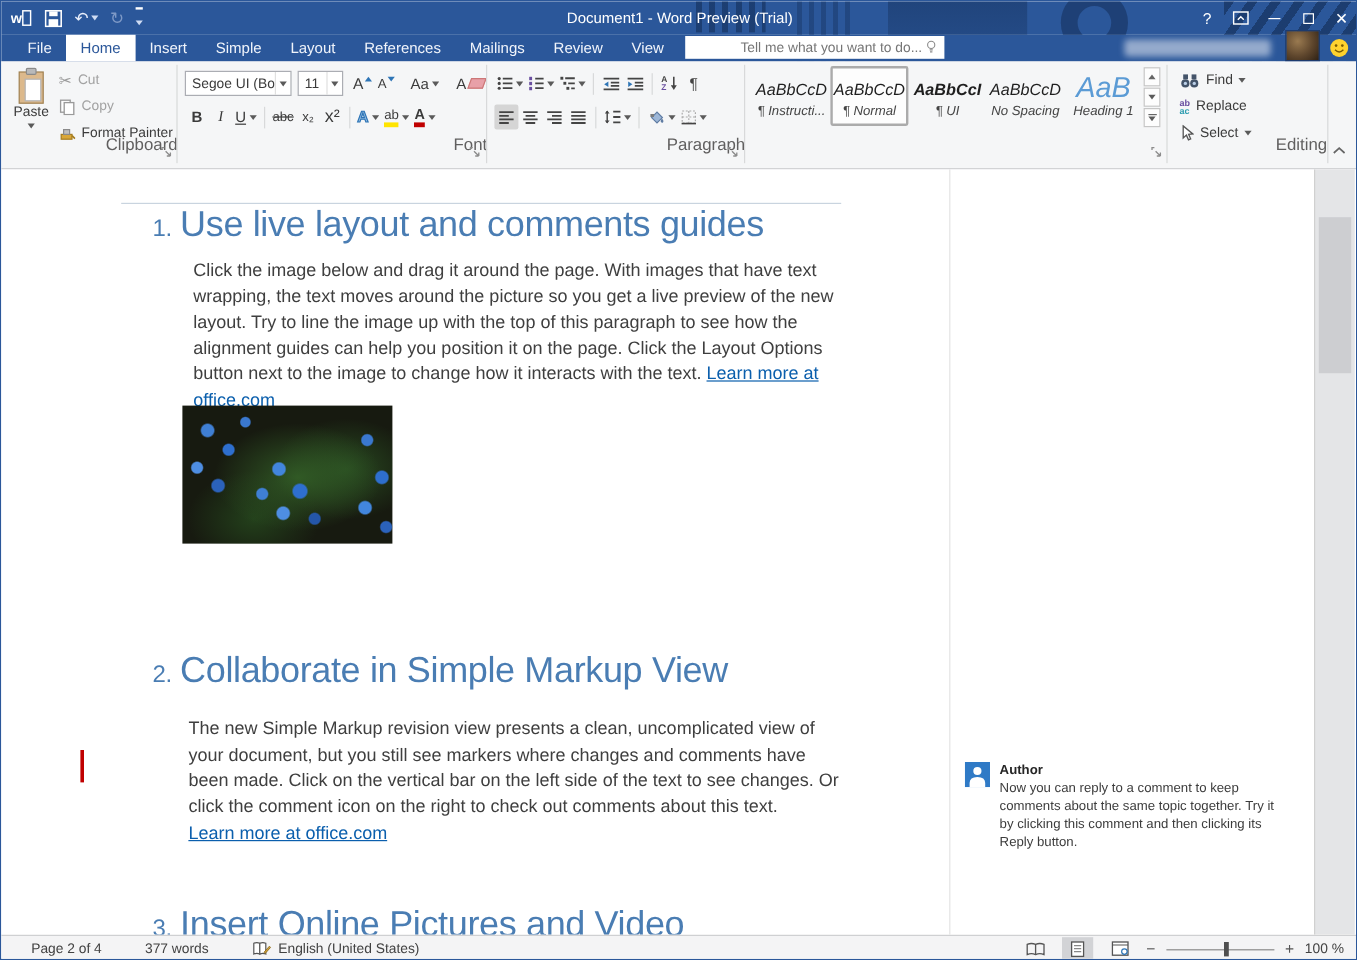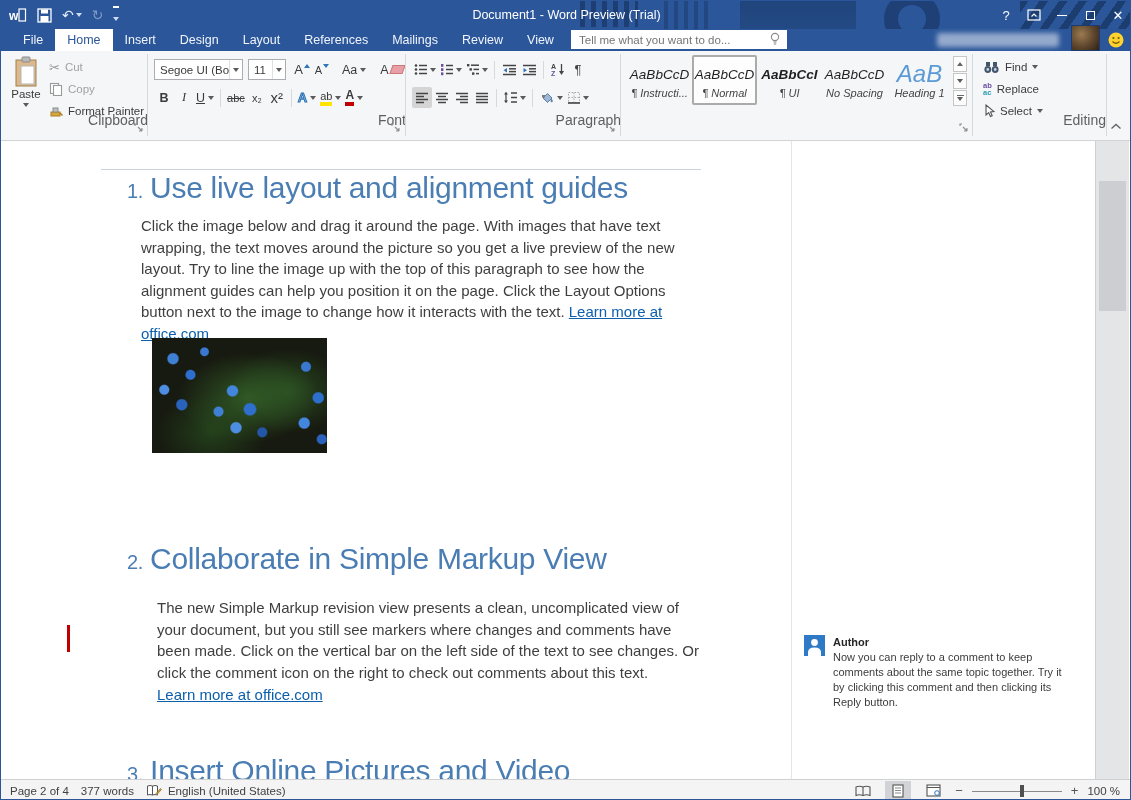--- a/index.html
+++ b/index.html
@@ -37,21 +37,21 @@
   .tb-controls { position:absolute; right:0; top:0; height:28px; display:flex; z-index:6; }
   .tb-ctrl { width:28px; height:28px; display:flex; align-items:center; justify-content:center; color:#fff; font-size:13px; }
   .ico-min { width:10px; height:0; border-top:1.5px solid #fff; }
   .ico-max { width:9px; height:9px; border:1.2px solid #fff; }
 
   
   .tabs { position:absolute; left:10px; top:0; height:22px; display:flex; z-index:6;text-align:right; }
   .tab { height:22px; line-height:22px; padding:0 12px; color:#f0f4fb; font-size:12.5px; cursor:default; }
   .tab.active { background:#fff; color:#2b579a; }
   .tellme { position:absolute; left:570px; top:1px; width:216px; height:19px; background:#fff; z-index:6;
-    display:flex; align-items:center; }
+    display:flex; align-items:center;padding-left:38px; }
   .tellme input { border:none; outline:none; flex:1; font-size:11.5px; color:#666; padding-left:8px;
     font-family:"Liberation Sans", sans-serif; background:transparent; }
   .user-blur { position:absolute; left:936px; top:4px; width:122px; height:14px; border-radius:3px;
     background:rgba(235,238,245,.55); filter:blur(2.5px); z-index:6; }
   .avatar { position:absolute; left:1070px; top:-4px; width:29px; height:26px; z-index:6;
     background:radial-gradient(circle at 35% 35%, #9a7a50, #5d452c 55%, #2e2115);
     border:1px solid #1d3b6e; }
   .smiley { position:absolute; left:1107px; top:3px; z-index:6; }
 
   
@@ -149,21 +149,21 @@
   .comment { position:absolute; left:803px; top:492px; width:268px; }
   .cmt-avatar { position:absolute; left:0; top:2px; }
   .cmt-author { position:absolute; left:29px; top:3px; font-size:11px; font-weight:bold; color:#262626; }
   .cmt-text { position:absolute; left:29px; top:17px; width:238px; font-size:11px; line-height:15px; color:#3c3c3c; }
   .vscroll { position:absolute; left:1094px; top:0; width:34px; height:100%; background:#e4e5e7; border-left:1px solid #d0d0d0; }
   .vthumb { position:absolute; left:3px; top:40px; width:27px; height:130px; background:#cdced1; }
 
   
   .statusbar { position:absolute; left:0; top:778px; width:1131px; height:22px; background:#f4f4f5;
     border-top:1px solid #cfd0d2; display:flex; align-items:center; font-size:11.5px; color:#424242; z-index:6; }
-  .sb-left { display:flex; align-items:center; gap:12px; padding-left:9px; }
+  .sb-left { display:flex; align-items:center; gap:36px; padding-left:25px; }
   .sb-right { margin-left:auto; display:flex; align-items:center; gap:9px; padding-right:12px; }
   .sb-item { display:flex; align-items:center; gap:6px; }
   .viewbtn { width:26px; height:20px; display:flex; align-items:center; justify-content:center; }
   .viewbtn.active { background:#d2d3d6; }
   .zoom-track { position:relative; width:90px; height:12px; }
   .zoom-line { position:absolute; left:0; top:6px; width:100%; height:1px; background:#8a8a8a; }
   .zoom-thumb { position:absolute; left:48px; top:0; width:4px; height:12px; background:#4f4f4f; }
   .zoom-sign { font-size:13px; color:#555; }
 </style>
 </head>
@@ -225,21 +225,21 @@
           <span>✕</span>
         </div>
     </div>
   </div>
 
   <div class="tabrow">
     <div class="tabs">
       <div class="tab">File</div>
       <div class="tab active">Home</div>
       <div class="tab">Insert</div>
-      <div class="tab">Design</div>
+      <div class="tab">Simple</div>
       <div class="tab">Layout</div>
       <div class="tab">References</div>
       <div class="tab">Mailings</div>
       <div class="tab">Review</div>
       <div class="tab">View</div>
     </div>
     <div class="tellme">
       <input type="text" placeholder="Tell me what you want to do..." style="">
       <svg width="12" height="15" viewBox="0 0 12 15" style="margin-right:6px">
         <circle cx="6" cy="5" r="3.6" fill="none" stroke="#8a8a8a" stroke-width="1.1"></circle>
@@ -595,23 +595,23 @@
           <path d="M1.5,5.5 L6,1.5 L10.5,5.5" fill="none" stroke="#666" stroke-width="1.4"></path>
         </svg>
     </div>
   </div>
 
   <div class="docarea">
     <div class="para-border"></div>
 
     <div class="doc-h" style="left:126px;top:30px">
       <span class="hnum">1.</span>
-      <span class="htxt">Use live layout and alignment guides</span>
-    </div>
-    <div class="doc-body" style="left:140px;top:74px">
+      <span class="htxt">Use live layout and comments guides</span>
+    </div>
+    <div class="doc-body" style="left:160px;top:74px">
       <span>Click the image below and drag it around the page. With images that have text wrapping, the text moves around the picture so you get a live preview of the new layout. Try to line the image up with the top of this paragraph to see how the alignment guides can help you position it on the page.  Click the Layout Options button next to the image to change how it interacts with the text.</span>
       <a class="doc-link">Learn more at office.com</a>
     </div>
 
     <div class="flowers" title="Blue forget-me-not flowers"></div>
 
     <div class="doc-h" style="left:126px;top:401px">
       <span class="hnum">2.</span>
       <span class="htxt">Collaborate in Simple Markup View</span>
     </div>

